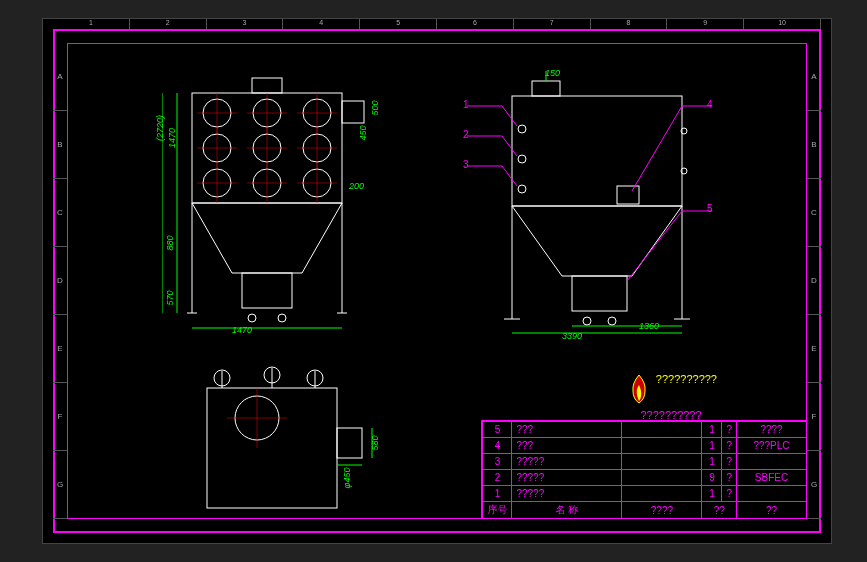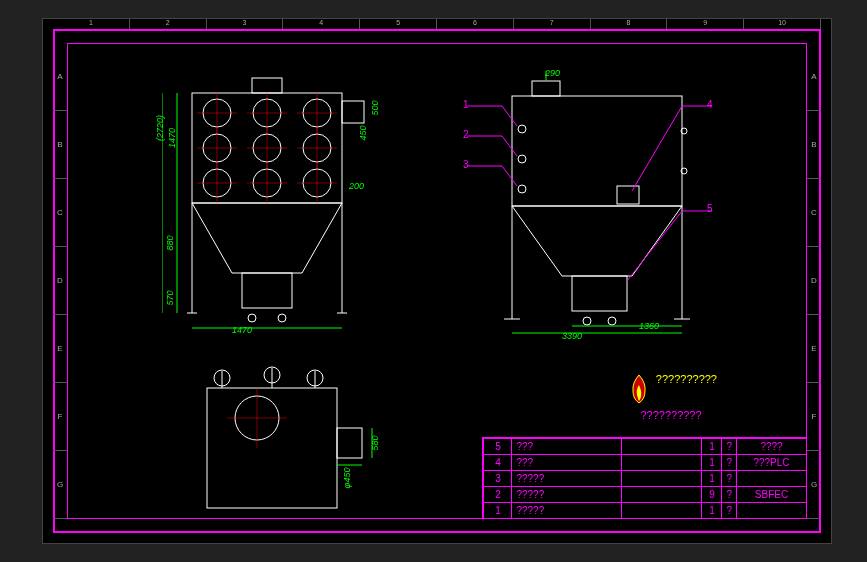--- a/index.html
+++ b/index.html
@@ -249,21 +249,21 @@
         <circle cx="212" cy="60" r="3"></circle>
         <circle cx="212" cy="100" r="3"></circle>
       </g>
       <g stroke="#0f0" stroke-width="1">
         <line x1="40" y1="262" x2="210" y2="262"></line>
         <line x1="100" y1="255" x2="210" y2="255"></line>
         <line x1="74" y1="0" x2="74" y2="10"></line>
       </g>
     </svg>
 
-    <div class="dim" style="left:478px;top:25px">290</div>
+    <div class="dim" style="left:478px;top:25px">150</div>
     <div class="dim" style="left:495px;top:288px">3390</div>
     <div class="dim" style="left:572px;top:278px">1360</div>
 
     <div class="callout" style="left:396px;top:56px">1</div>
     <div class="callout" style="left:396px;top:86px">2</div>
     <div class="callout" style="left:396px;top:116px">3</div>
     <div class="callout" style="left:640px;top:56px">4</div>
     <div class="callout" style="left:640px;top:160px">5</div>
 
     <svg style="left:395px;top:28px" width="260" height="260">
@@ -351,18 +351,25 @@
               <td>SBFEC</td>
             </tr>
         <tr>
               <td>1</td>
               <td style="text-align:left">?????</td>
               <td></td>
               <td>1</td>
               <td>?</td>
               <td></td>
             </tr>
+        <tr>
+              <td>序号</td>
+              <td>名 称</td>
+              <td>????</td>
+              <td colspan="2">??</td>
+              <td>??</td>
+            </tr>
       </tbody>
         </table>
     </div>
 
   </div>
 </div>
 
 </body></html>

